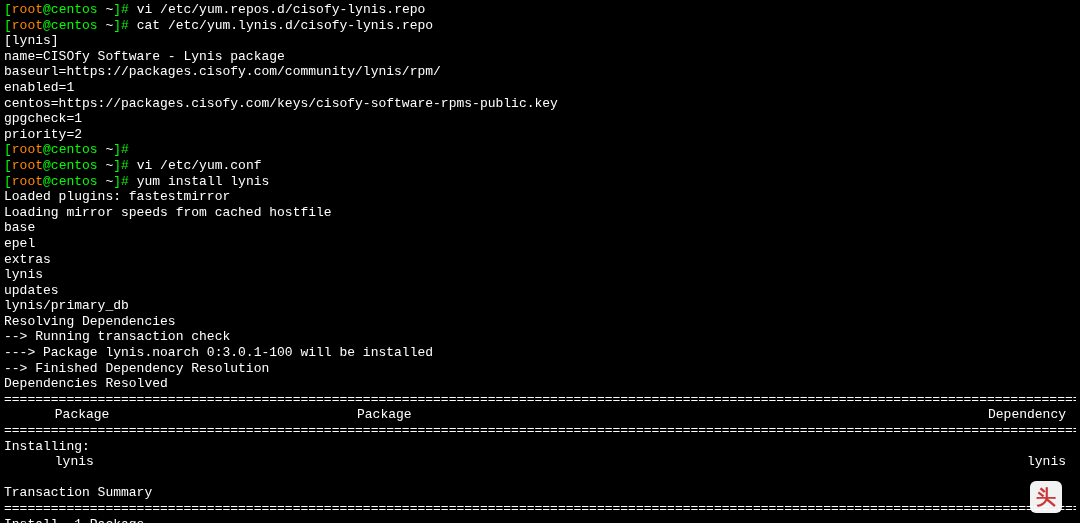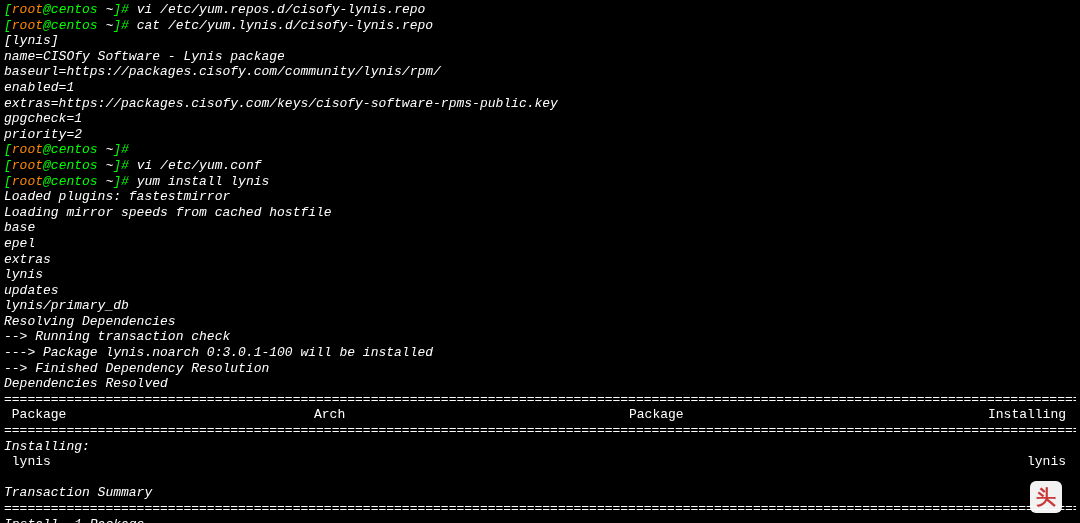--- a/index.html
+++ b/index.html
@@ -14,33 +14,33 @@
       font-size: 13px;
       line-height: 1.2;
       width: 1080px;
       height: 523px;
       overflow: hidden;
       position: relative;
       padding: 2px 4px;
     }
     .line {
       white-space: pre;
-      font-style: italic;
     }
     .green { color: #00ff00; }
     .orange { color: #ff8800; }
     .white { color: #ffffff; }
     .rule-line {
       white-space: pre;
       overflow: hidden;
       color: #fff;
     }
     .header-row, .data-row {
       display: flex;
       white-space: pre;
+      margin-left: 43px;
     }
     .col-package { width: 310px; }
     .col-arch { width: 315px; }
     .col-version { width: 355px; }
     .col-repository { flex: 1; text-align: right; padding-right: 10px; }
     .watermark {
       position: absolute;
       bottom: 10px;
       right: 18px;
       display: flex;
@@ -70,21 +70,21 @@
 <body>
 
 <div class="line"><span class="green">[</span><span class="orange">root</span><span class="green">@</span><span class="green">centos</span><span class="green"> </span><span class="white">~</span><span class="green">]# </span><span class="white">vi /etc/yum.repos.d/cisofy-lynis.repo</span></div>
 
 <div class="line"><span class="green">[</span><span class="orange">root</span><span class="green">@</span><span class="green">centos</span><span class="green"> </span><span class="white">~</span><span class="green">]# </span><span class="white">cat /etc/yum.lynis.d/cisofy-lynis.repo</span></div>
 
 <div class="line">[lynis]</div>
 <div class="line">name=CISOfy Software - Lynis package</div>
 <div class="line">baseurl=https://packages.cisofy.com/community/lynis/rpm/</div>
 <div class="line">enabled=1</div>
-<div class="line">extras=https://packages.cisofy.com/keys/cisofy-software-rpms-public.key</div>
+<div class="line">centos=https://packages.cisofy.com/keys/cisofy-software-rpms-public.key</div>
 <div class="line">gpgcheck=1</div>
 <div class="line">priority=2</div>
 
 <div class="line"><span class="green">[</span><span class="orange">root</span><span class="green">@</span><span class="green">centos</span><span class="green"> </span><span class="white">~</span><span class="green">]# </span><span class="white"></span></div>
 
 <div class="line"><span class="green">[</span><span class="orange">root</span><span class="green">@</span><span class="green">centos</span><span class="green"> </span><span class="white">~</span><span class="green">]# </span><span class="white">vi /etc/yum.conf</span></div>
 
 <div class="line"><span class="green">[</span><span class="orange">root</span><span class="green">@</span><span class="green">centos</span><span class="green"> </span><span class="white">~</span><span class="green">]# </span><span class="white">yum install lynis</span></div>
 
 <div class="line">Loaded plugins: fastestmirror</div>
@@ -100,23 +100,22 @@
 <div class="line">---&gt; Package lynis.noarch 0:3.0.1-100 will be installed</div>
 <div class="line">--&gt; Finished Dependency Resolution</div>
 <div class="line"></div>
 <div class="line">Dependencies Resolved</div>
 <div class="line"></div>
 
 <div class="rule-line">=================================================================================================================================================================</div>
 
 <div class="header-row">
   <span class="col-package"> Package</span>
-  <span class="col-arch">Arch</span>
   <span class="col-version">Package</span>
-  <span class="col-repository">Installing</span>
+  <span class="col-repository">Dependency</span>
 </div>
 
 <div class="rule-line">=================================================================================================================================================================</div>
 
 <div class="line">Installing:</div>
 
 <div class="data-row">
   <span class="col-package"> lynis</span>
   <span class="col-repository">lynis</span>
 </div>

